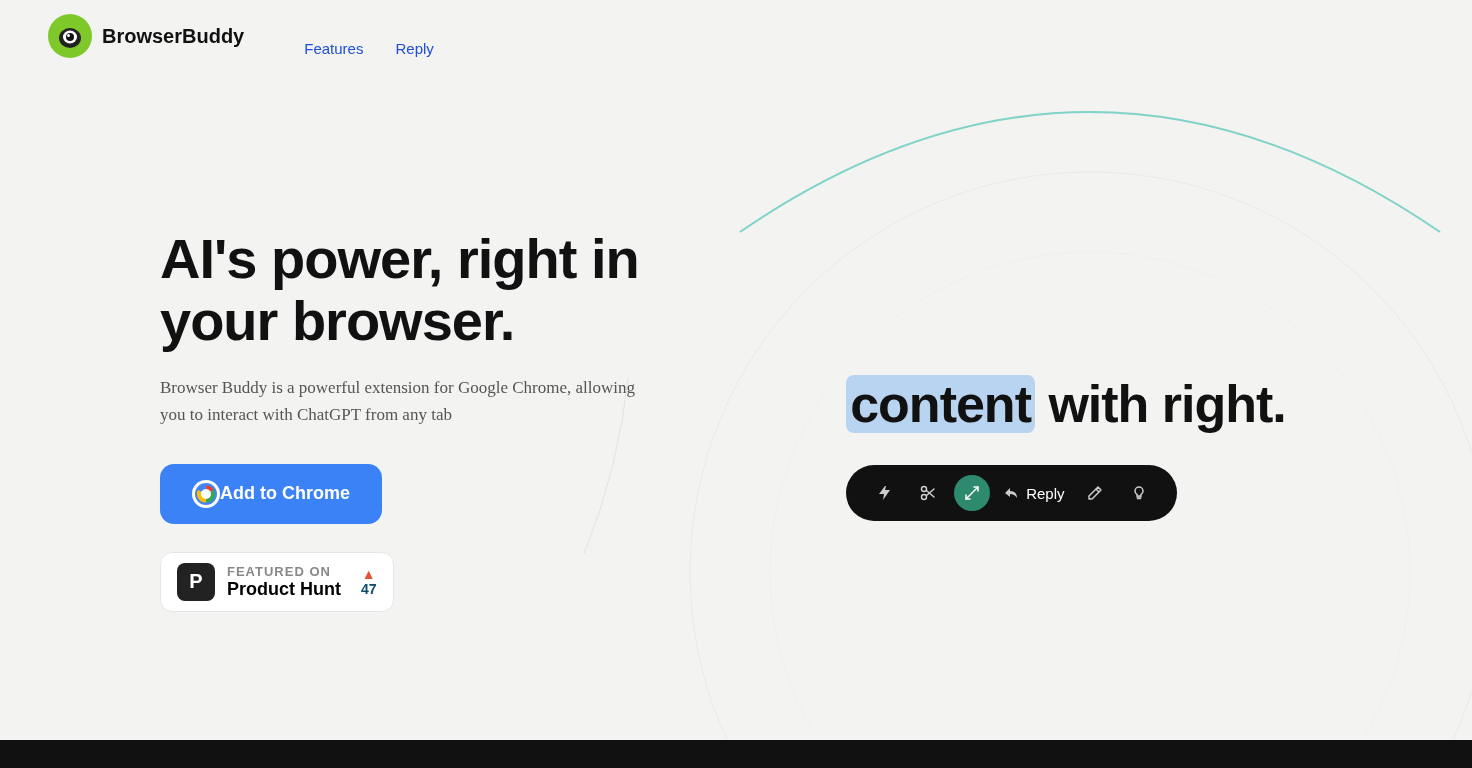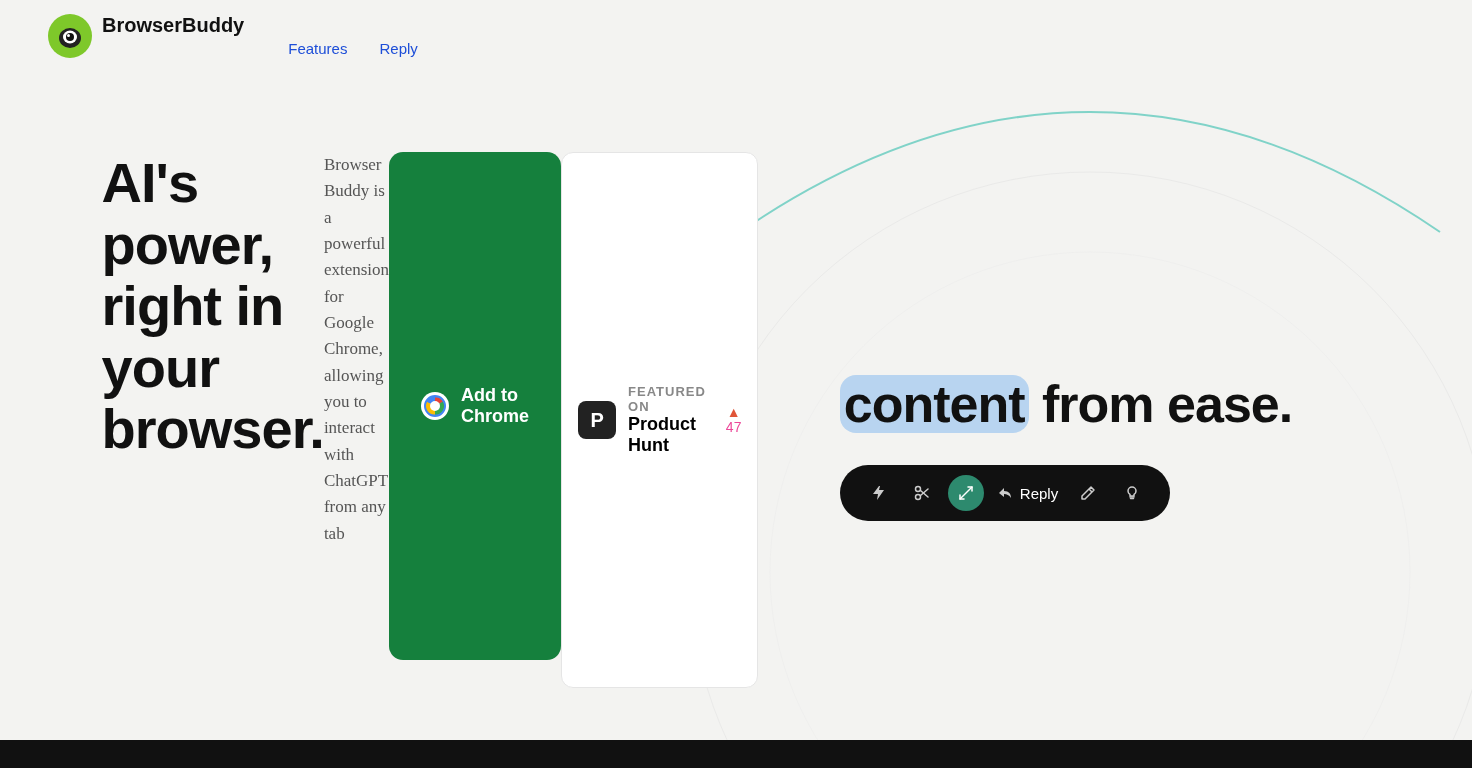--- a/index.html
+++ b/index.html
@@ -14,23 +14,23 @@
     
     nav {
       display: flex;
       align-items: center;
       padding: 0 48px;
       height: 72px;
       background: #f3f3f1;
     }
     .nav-logo {
       display: flex;
-      align-items: flex-start;
+      align-items: center;
       gap: 10px;
-      margin-right: 44px;
+      margin-right: 60px;
     }
     .logo-icon {
       width: 44px;
       height: 44px;
     }
     .logo-name {
       font-size: 20px;
       font-weight: 700;
       color: #111;
     }
@@ -52,20 +52,21 @@
       width: 1472px;
       min-height: 696px;
       position: relative;
     }
 
     
     .hero-left {
       width: 700px;
       padding: 80px 0 80px 160px;
       display: flex;
+      flex-direction: column;
       justify-content: center;
       position: relative;
       z-index: 2;
     }
 
     .hero-title {
       font-size: 56px;
       font-weight: 900;
       color: #111;
       line-height: 1.1;
@@ -79,22 +80,21 @@
       color: #555;
       line-height: 1.55;
       max-width: 480px;
       margin-bottom: 36px;
       font-family: Liberation Serif, serif;
     }
 
     .btn-add-chrome {
       display: inline-flex;
       align-items: center;
-      gap: 12px;
-      background: #15803d;
+      background: #3b82f6;
       color: #fff;
       border: none;
       border-radius: 14px;
       padding: 16px 32px;
       font-size: 18px;
       font-weight: 600;
       cursor: pointer;
       width: fit-content;
       margin-bottom: 28px;
       text-decoration: none;
@@ -155,22 +155,22 @@
       align-items: center;
       margin-left: 8px;
     }
     .ph-arrow {
       color: #e05538;
       font-size: 14px;
       line-height: 1;
     }
     .ph-count {
       font-size: 14px;
-      font-weight: 400;
-      color: #ec4899;
+      font-weight: 700;
+      color: #0c4a6e;
     }
 
     
     .hero-right {
       flex: 1;
       position: relative;
       display: flex;
       align-items: center;
       justify-content: center;
       overflow: visible;
@@ -201,21 +201,21 @@
       line-height: 1.1;
       letter-spacing: -1px;
       max-width: 500px;
       margin-bottom: 32px;
     }
 
     .highlight-bg {
       background: #b8d4f0;
       display: inline;
       padding: 0 4px;
-      border-radius: 16px;
+      border-radius: 8px;
     }
 
     
     .toolbar-pill {
       display: inline-flex;
       align-items: center;
       background: #111;
       border-radius: 999px;
       padding: 10px 20px;
       gap: 8px;
@@ -346,21 +346,21 @@
       <path d="M100 160 Q 450 -80 800 160" stroke="#4fc4b7" stroke-width="2" fill="none" opacity="0.7"></path>
 
       <circle cx="450" cy="500" r="400" stroke="#e0e0e0" stroke-width="1" fill="none" opacity="0.5"></circle>
 
       <circle cx="450" cy="500" r="320" stroke="#e8e8e8" stroke-width="1" fill="none" opacity="0.4"></circle>
     </svg>
 
     <div class="right-content">
       <h2 class="interact-title">
         <br>
-        <span class="highlight-bg">content</span><span> from ease.</span>
+        <span class="highlight-bg">content</span><span> with right.</span>
       </h2>
 
       
       <div class="toolbar-pill">
         <div class="tool-btn" title="Flash">
           <svg width="16" height="16" viewBox="0 0 16 16" fill="none">
               <path d="M9 1L3 9h5l-1 6 7-10h-5l1-4z" fill="#ccc"></path>
             </svg>
         </div>
         <div class="tool-btn" title="Scissors">

